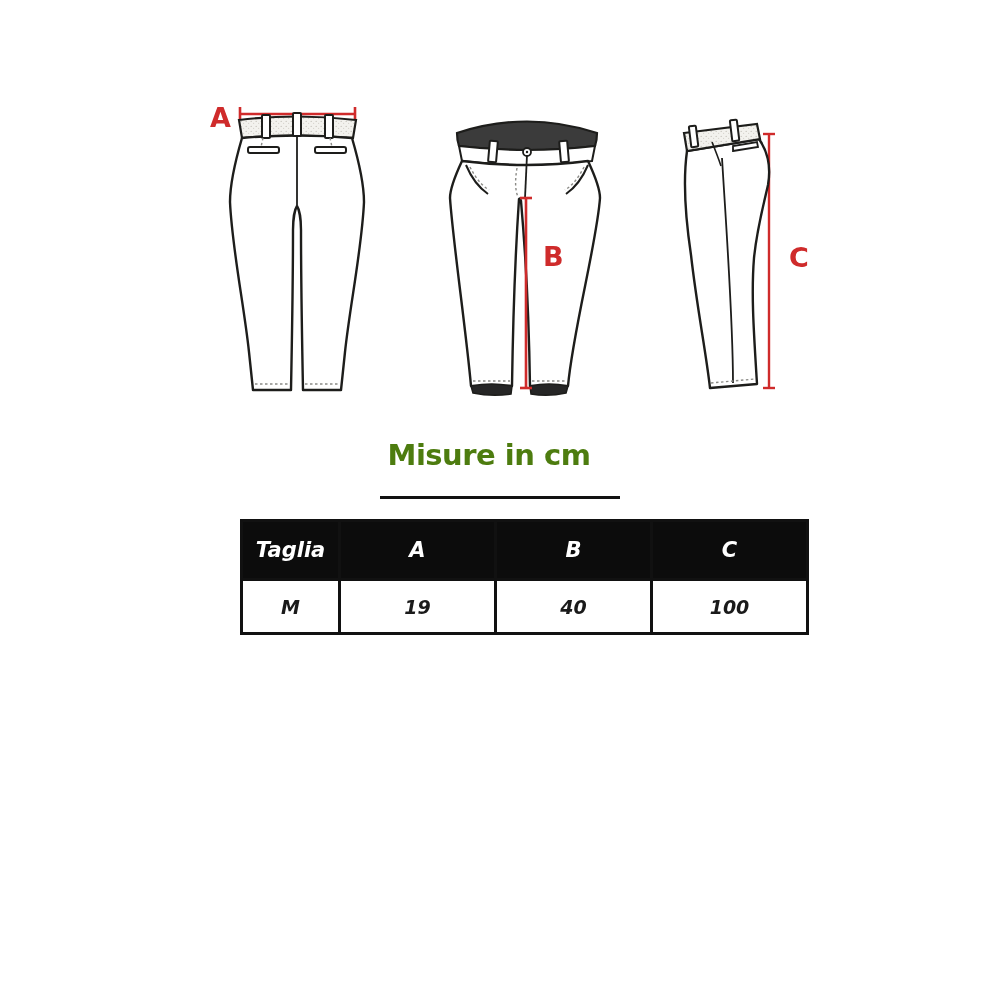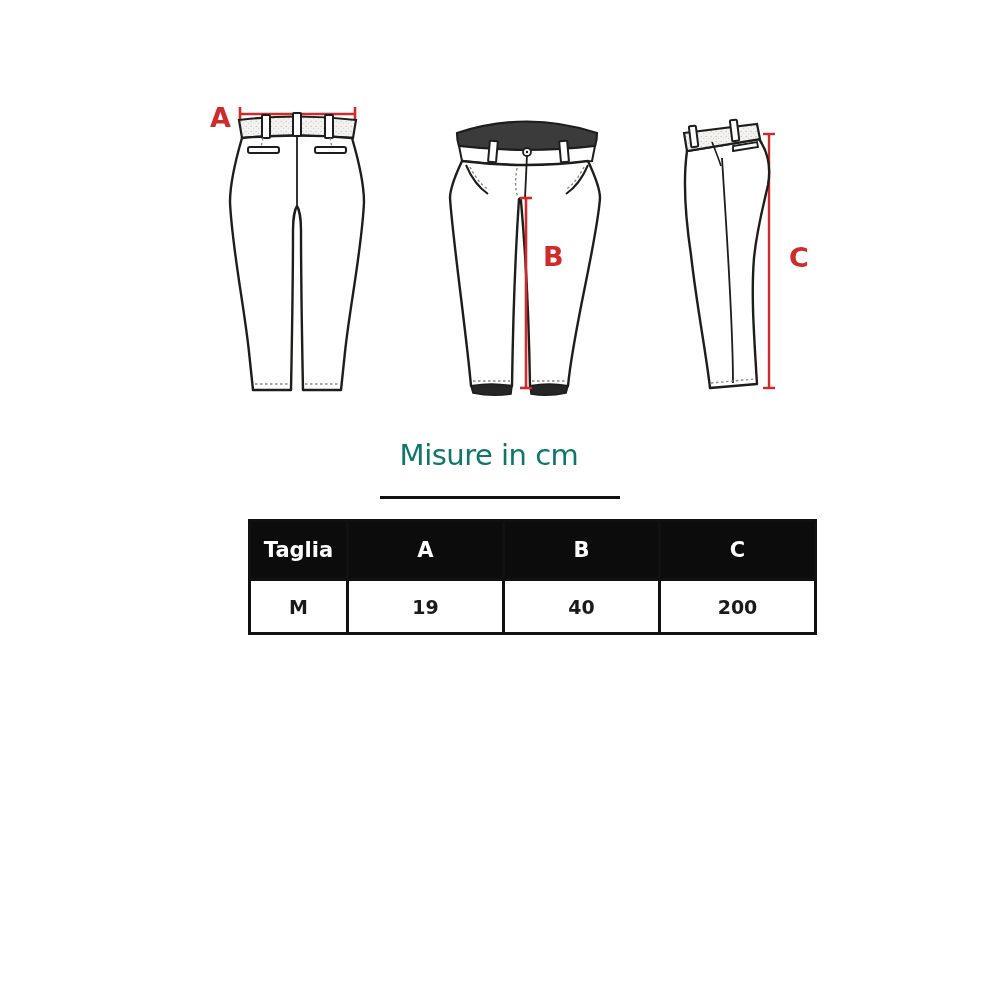--- a/index.html
+++ b/index.html
@@ -8,30 +8,30 @@
     background:#ffffff; overflow:hidden;
     font-family:"DejaVu Sans","Liberation Sans",sans-serif;
   }
   svg.view { position:absolute; }
   .measure-label {
     position:absolute; color:#cf2b2b; font-weight:800;
     font-size:27px; line-height:1; letter-spacing:0;
   }
   .title {
     position:absolute; left:0; top:438px; width:978px;
-    text-align:center; font-size:29px; font-weight:400;
-    color:#0f766e; letter-spacing:-0.5px;
+    text-align:center; font-size:29px; font-weight:700;
+    color:#4d7c0f; letter-spacing:-0.5px;
   }
   .title-underline {
     position:absolute; left:380px; top:496px; width:240px; height:3px;
     background:#111111;
   }
   table.size-table {
-    position:absolute; left:248px; top:519px;
-    border-collapse:collapse; table-layout:fixed;
+    position:absolute; left:240px; top:519px;
+    border-collapse:collapse; table-layout:fixed;font-style:italic;
   }
   table.size-table th, table.size-table td {
     border:3px solid #111111; text-align:center; vertical-align:middle;
     padding:0;
   }
   table.size-table th {
     background:#0c0c0c; color:#ffffff;
     font-size:21px; font-weight:800; height:56px;
   }
   table.size-table td {
@@ -206,18 +206,18 @@
         <th class="col-meas">A</th>
         <th class="col-meas">B</th>
         <th class="col-meas">C</th>
       </tr>
     </thead>
     <tbody>
       <tr>
         <td>M</td>
         <td>19</td>
         <td>40</td>
-        <td>200</td>
+        <td>100</td>
       </tr>
     </tbody>
   </table>
 
 </div>
 
 </body></html>

